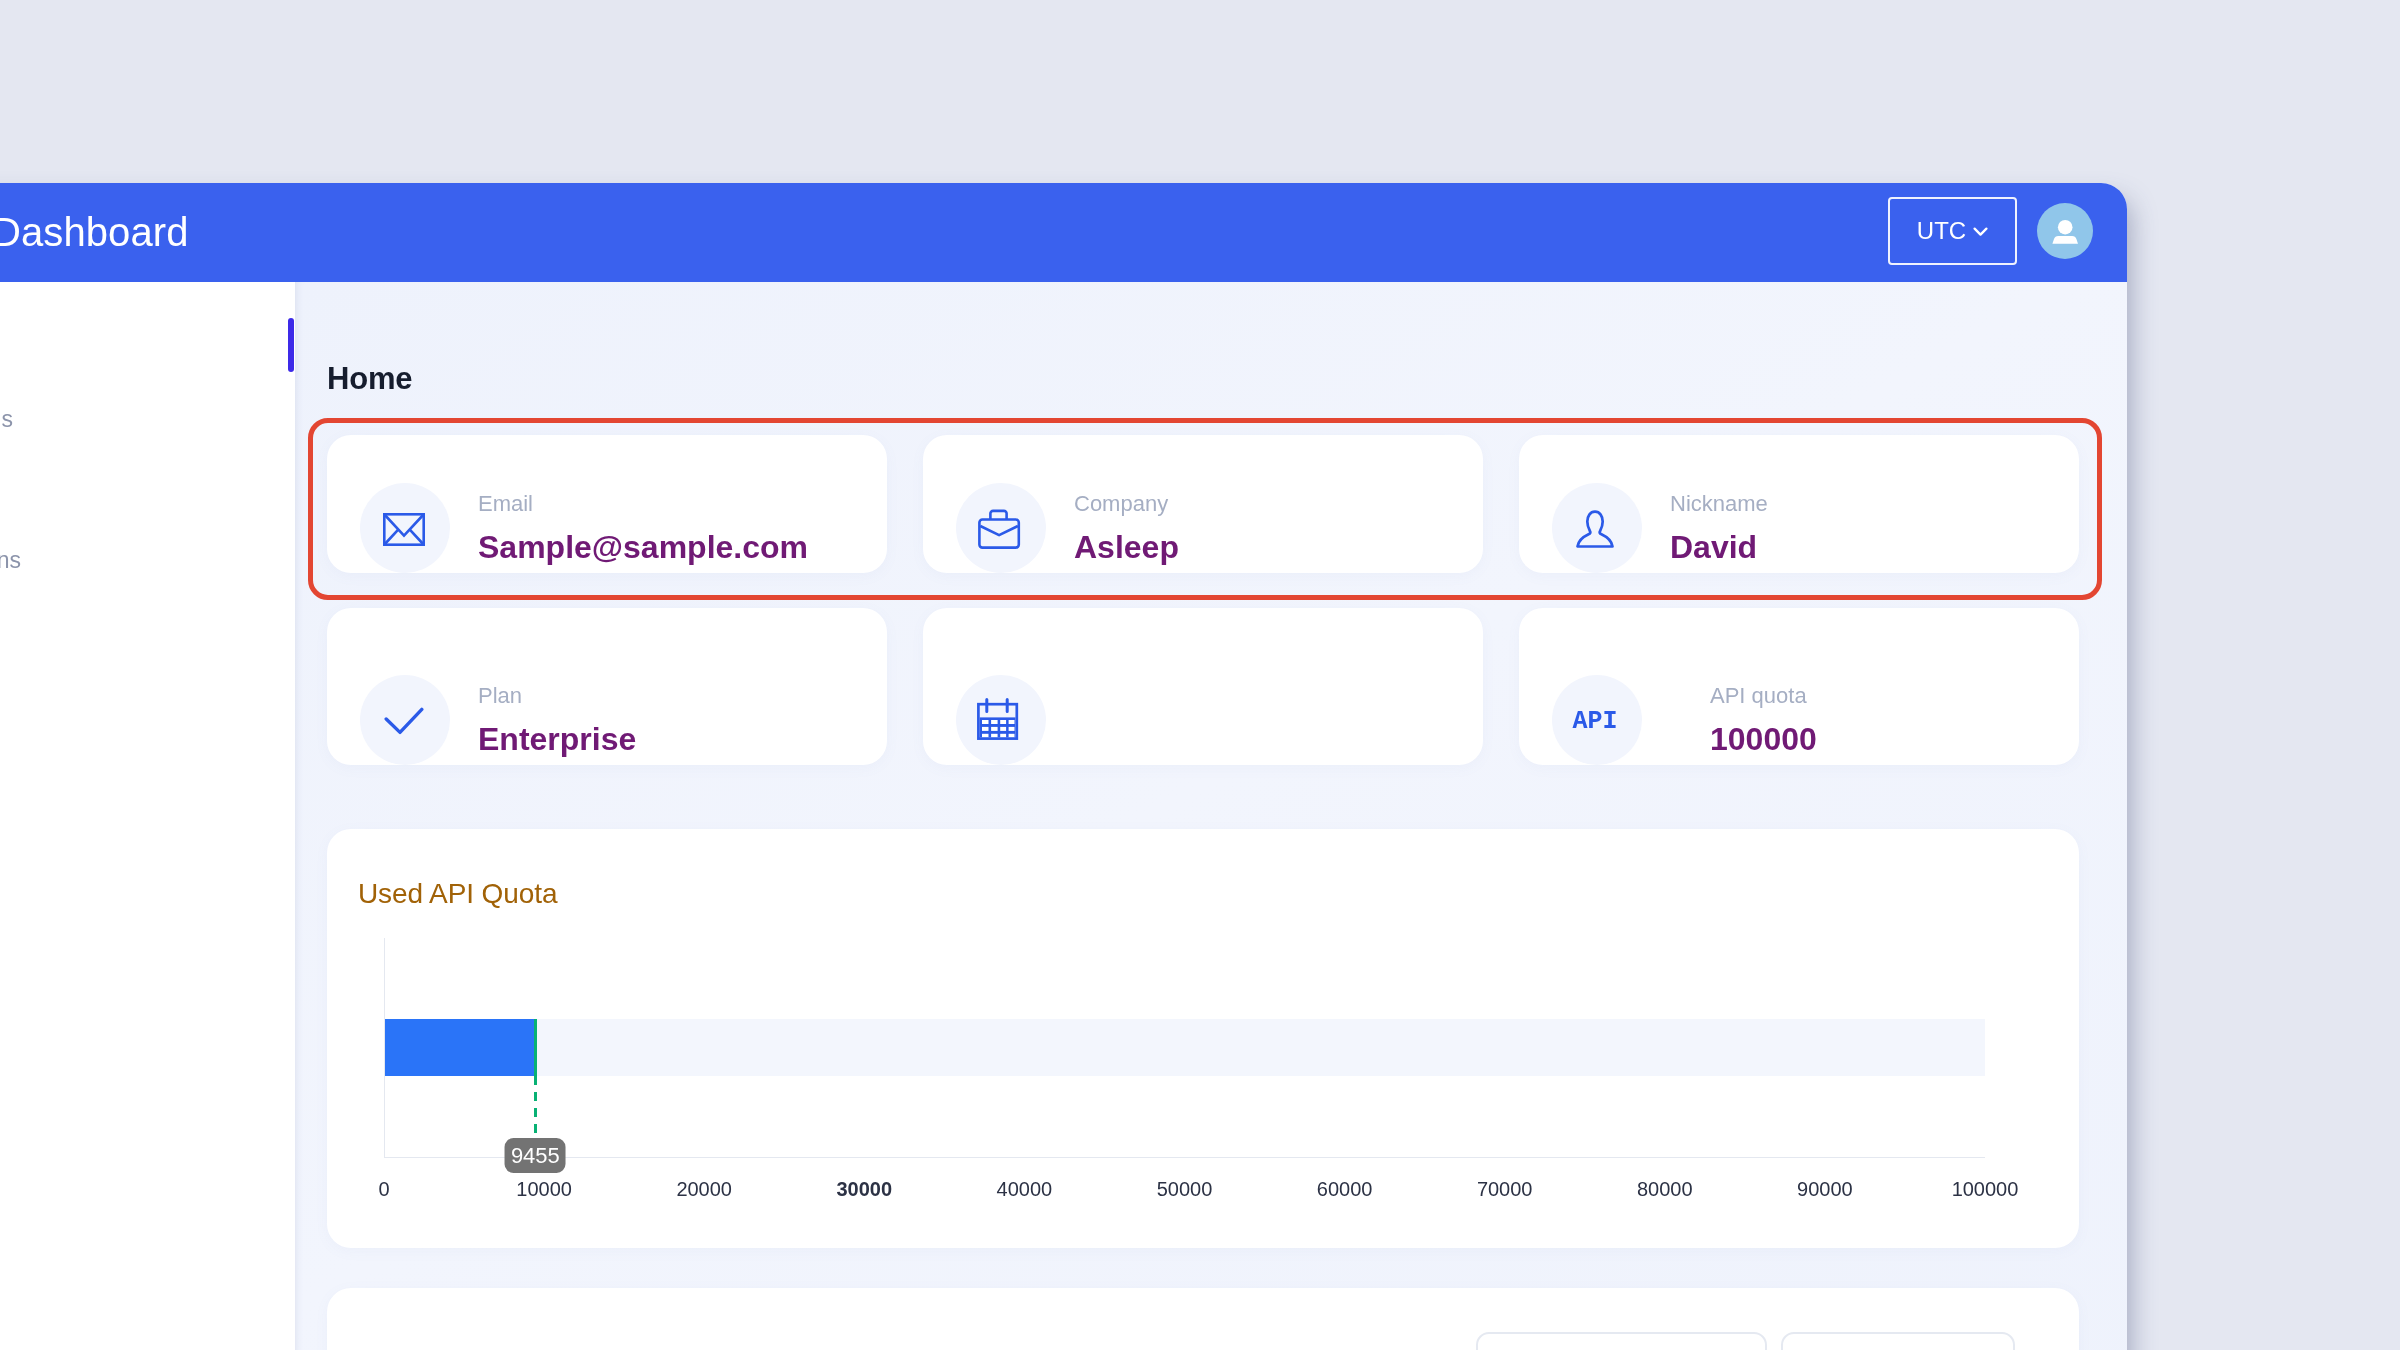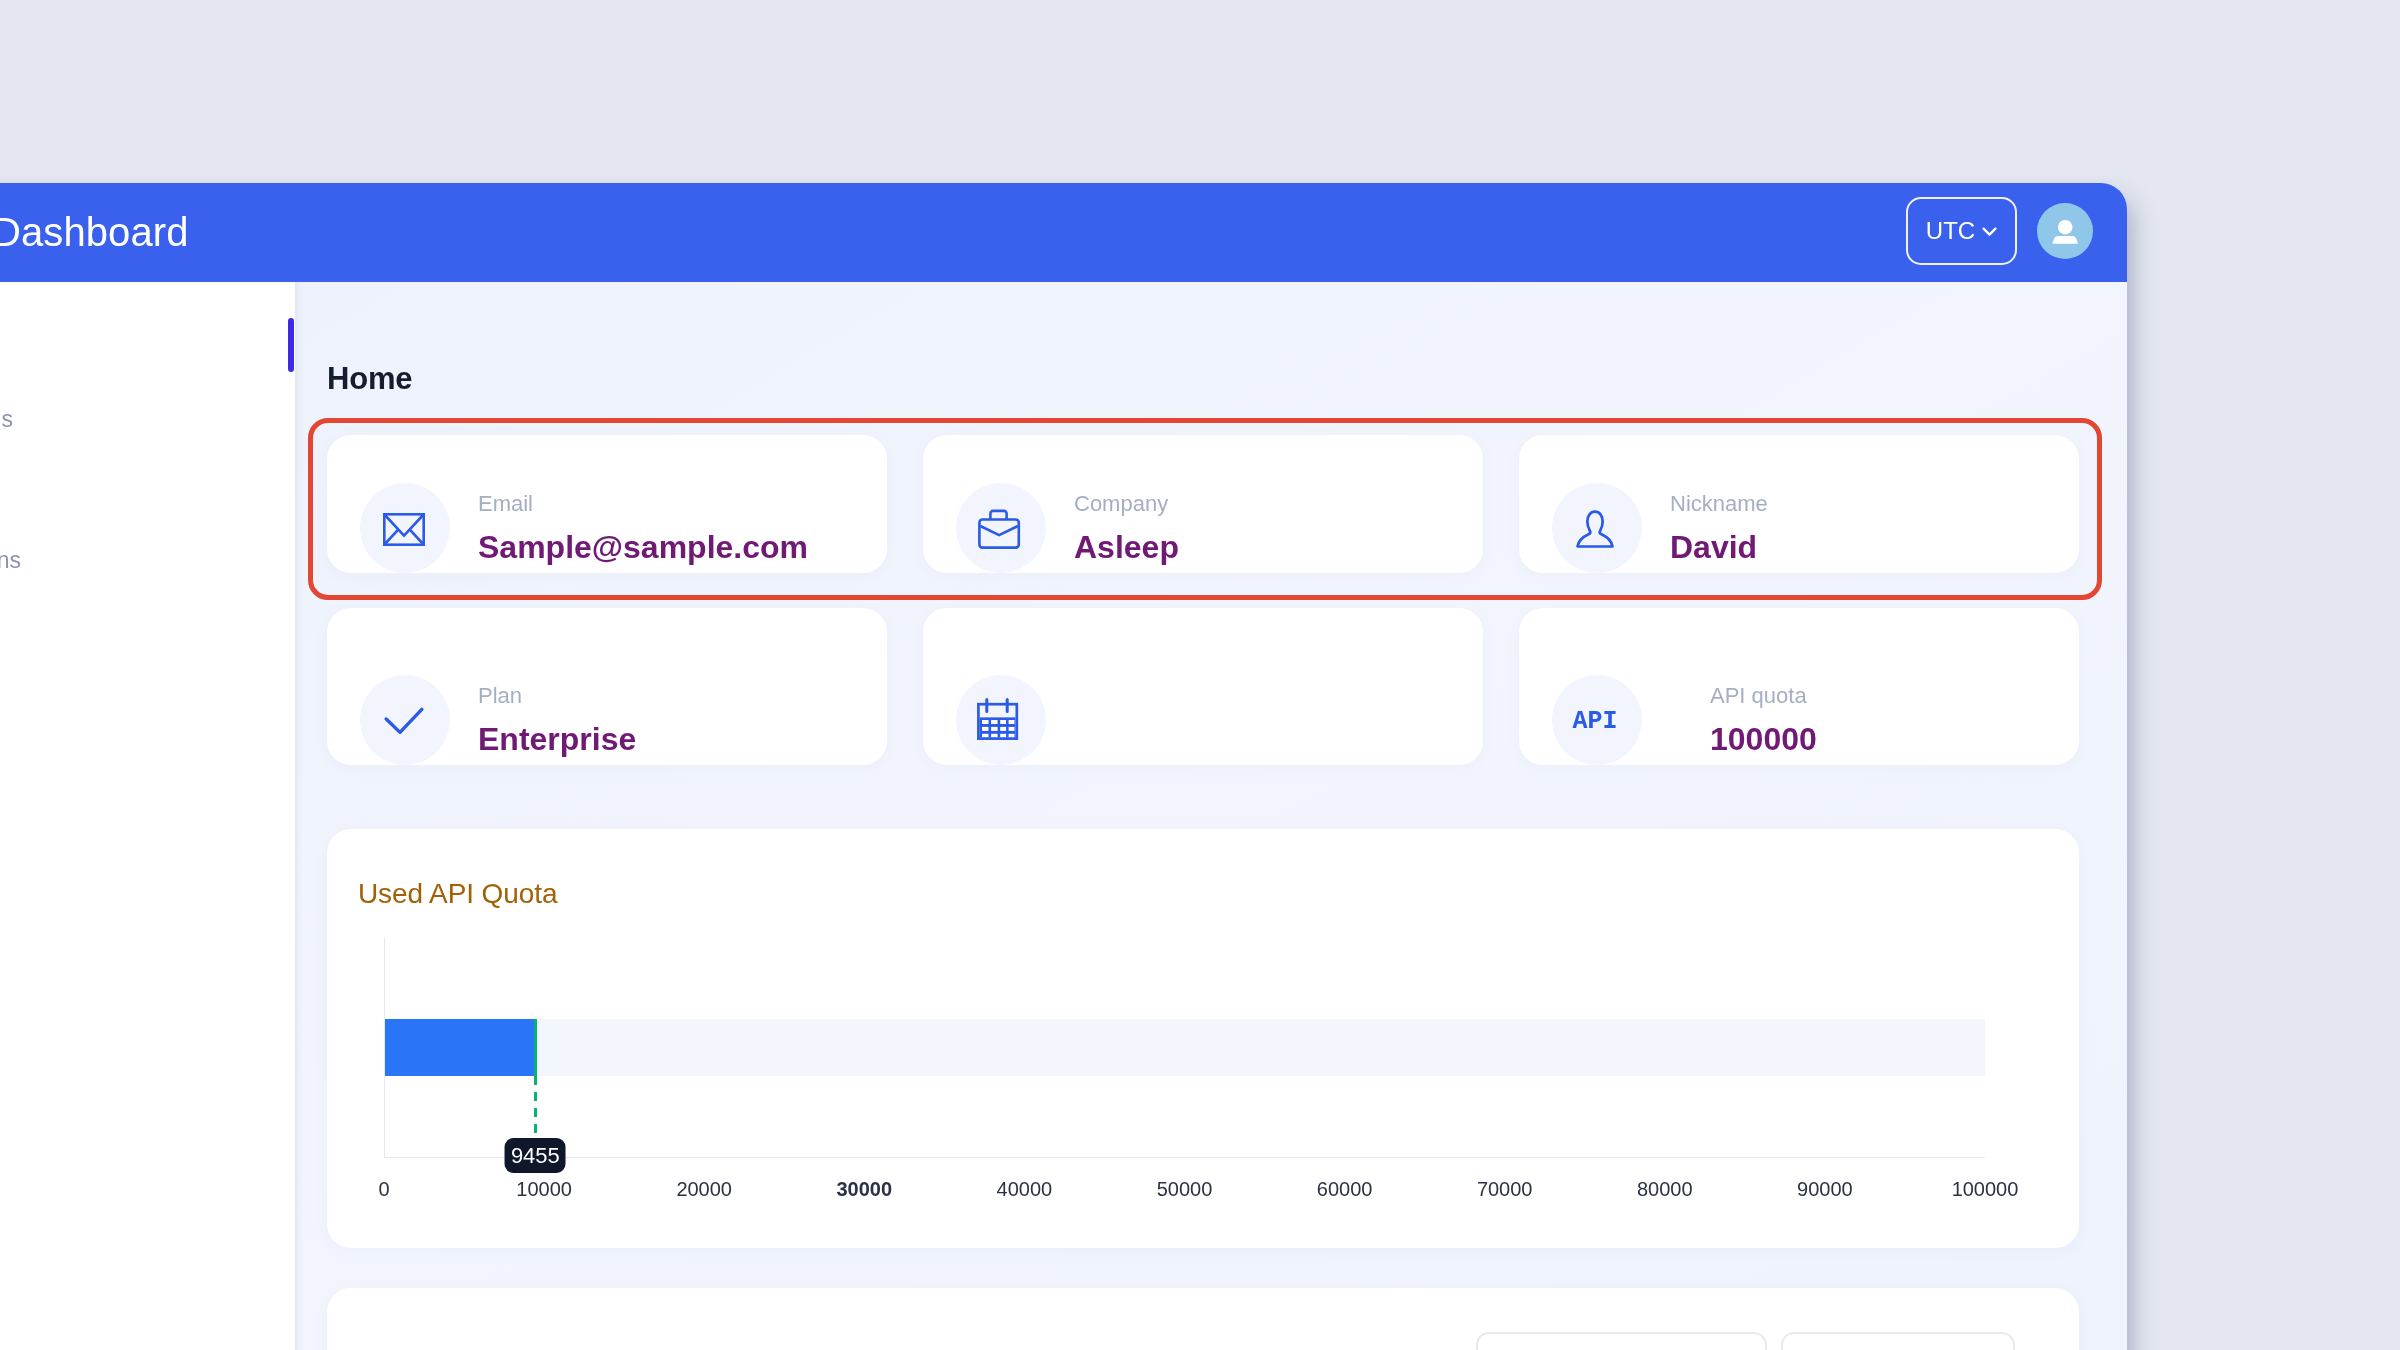--- a/index.html
+++ b/index.html
@@ -31,23 +31,23 @@
   .header-title {
     color: #fff; font-size: 40px; font-weight: 400; letter-spacing: .1px;
     margin-left: 322px;
   }
   .header-right {
     position: absolute; right: 0; top: 0; height: 100%; width: 230px;
   }
   .tz-btn {
     position: absolute; right: 110px; top: 14px;
     border: 2px solid rgba(255,255,255,.92);
-    border-radius: 15px;
+    border-radius: 4px;
     color: #fff; font-size: 24px; font-weight: 400;
-    width: 111px; height: 68px;
+    width: 129px; height: 68px;
     display: flex; align-items: center; justify-content:center; gap: 7px;
     background: transparent;
     text-align: right;
   }
   .avatar {
     position: absolute; right: 34px; top: 20px;
     width: 56px; height: 56px; border-radius: 50%;
     background: #90c6ea; display: flex; align-items: center; justify-content: center;
   }
 
@@ -99,21 +99,21 @@
   
   .panel {
     position: absolute;
     background: #fff; border-radius: 24px;
     box-shadow: 0 3px 14px rgba(125,140,195,.05);
   }
   .chart-title { position: absolute; font-size: 28px; font-weight: 400; color: #a16207; letter-spacing:-.1px; }
   .api-glyph { font-family: "Liberation Mono", monospace; font-size: 25px; color: #2b5ae8; font-weight: 700; position:relative; left:-2px; top:1px;}
   .mini-box { position: absolute; height: 78px; border: 2px solid #e5e9f1; border-radius: 13px; }
   .tick { position: absolute; font-size: 20px; color: #2c3245; transform: translateX(-50%); white-space: nowrap;}
-  .badge { position: absolute; background: #0f172a; color: #fff; font-size: 22px; line-height: 35px; height:35px;
+  .badge { position: absolute; background: #737373; color: #fff; font-size: 22px; line-height: 35px; height:35px;
            border-radius: 9px; padding: 0 6px; transform: translateX(-50%); text-align:center; min-width:60px;}
 </style>
 </head>
 <body>
 
 <div class="stage">
   <div class="app">
 
     <div class="header">
       <div class="header-title">Dashboard</div>

